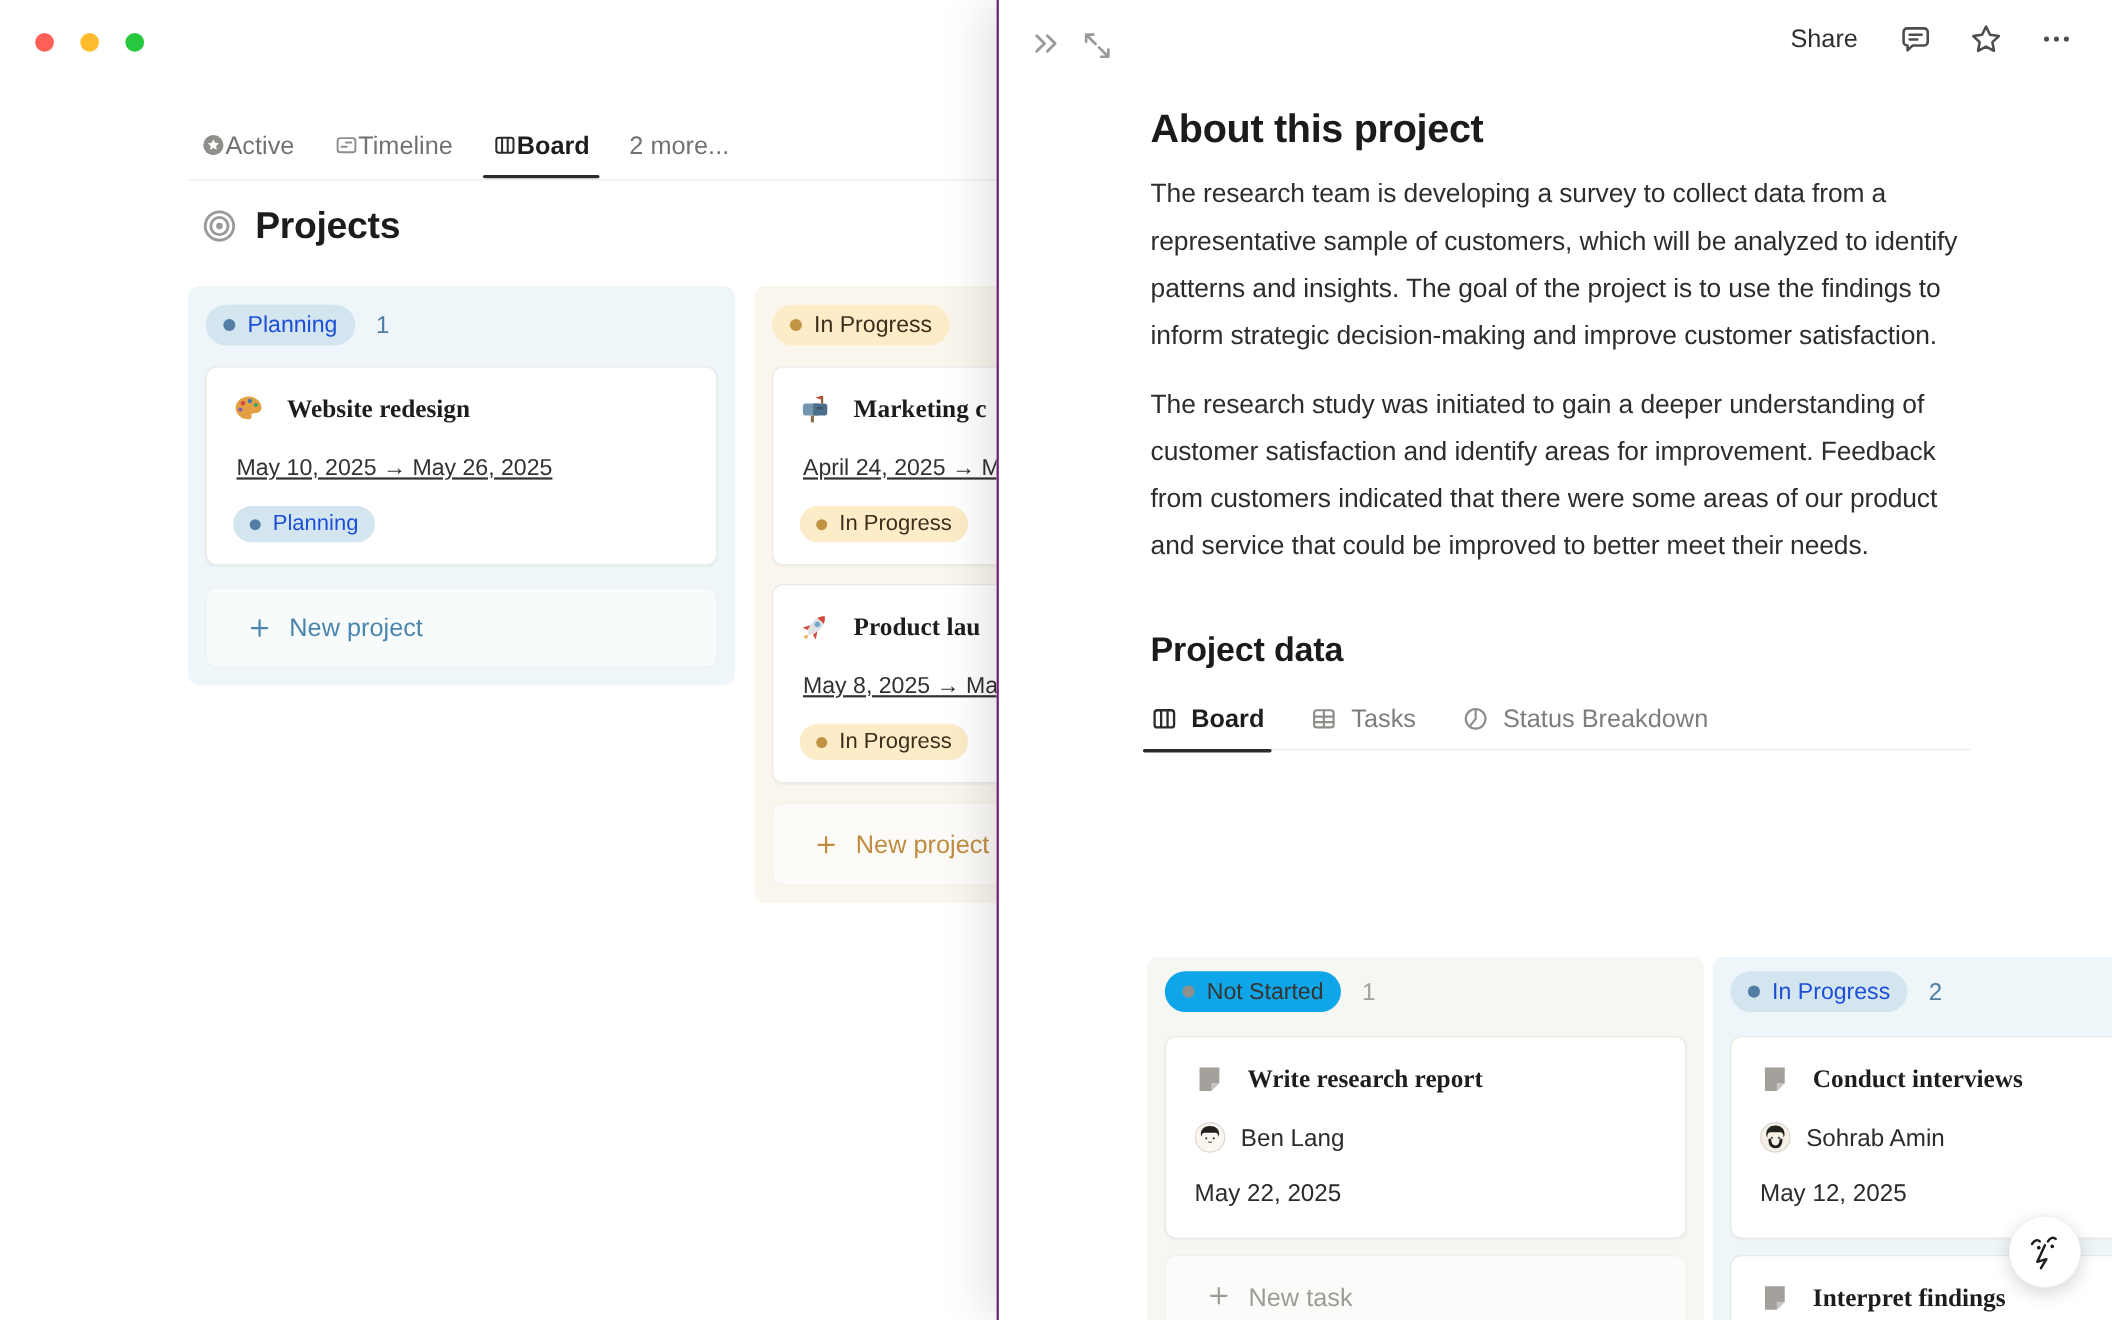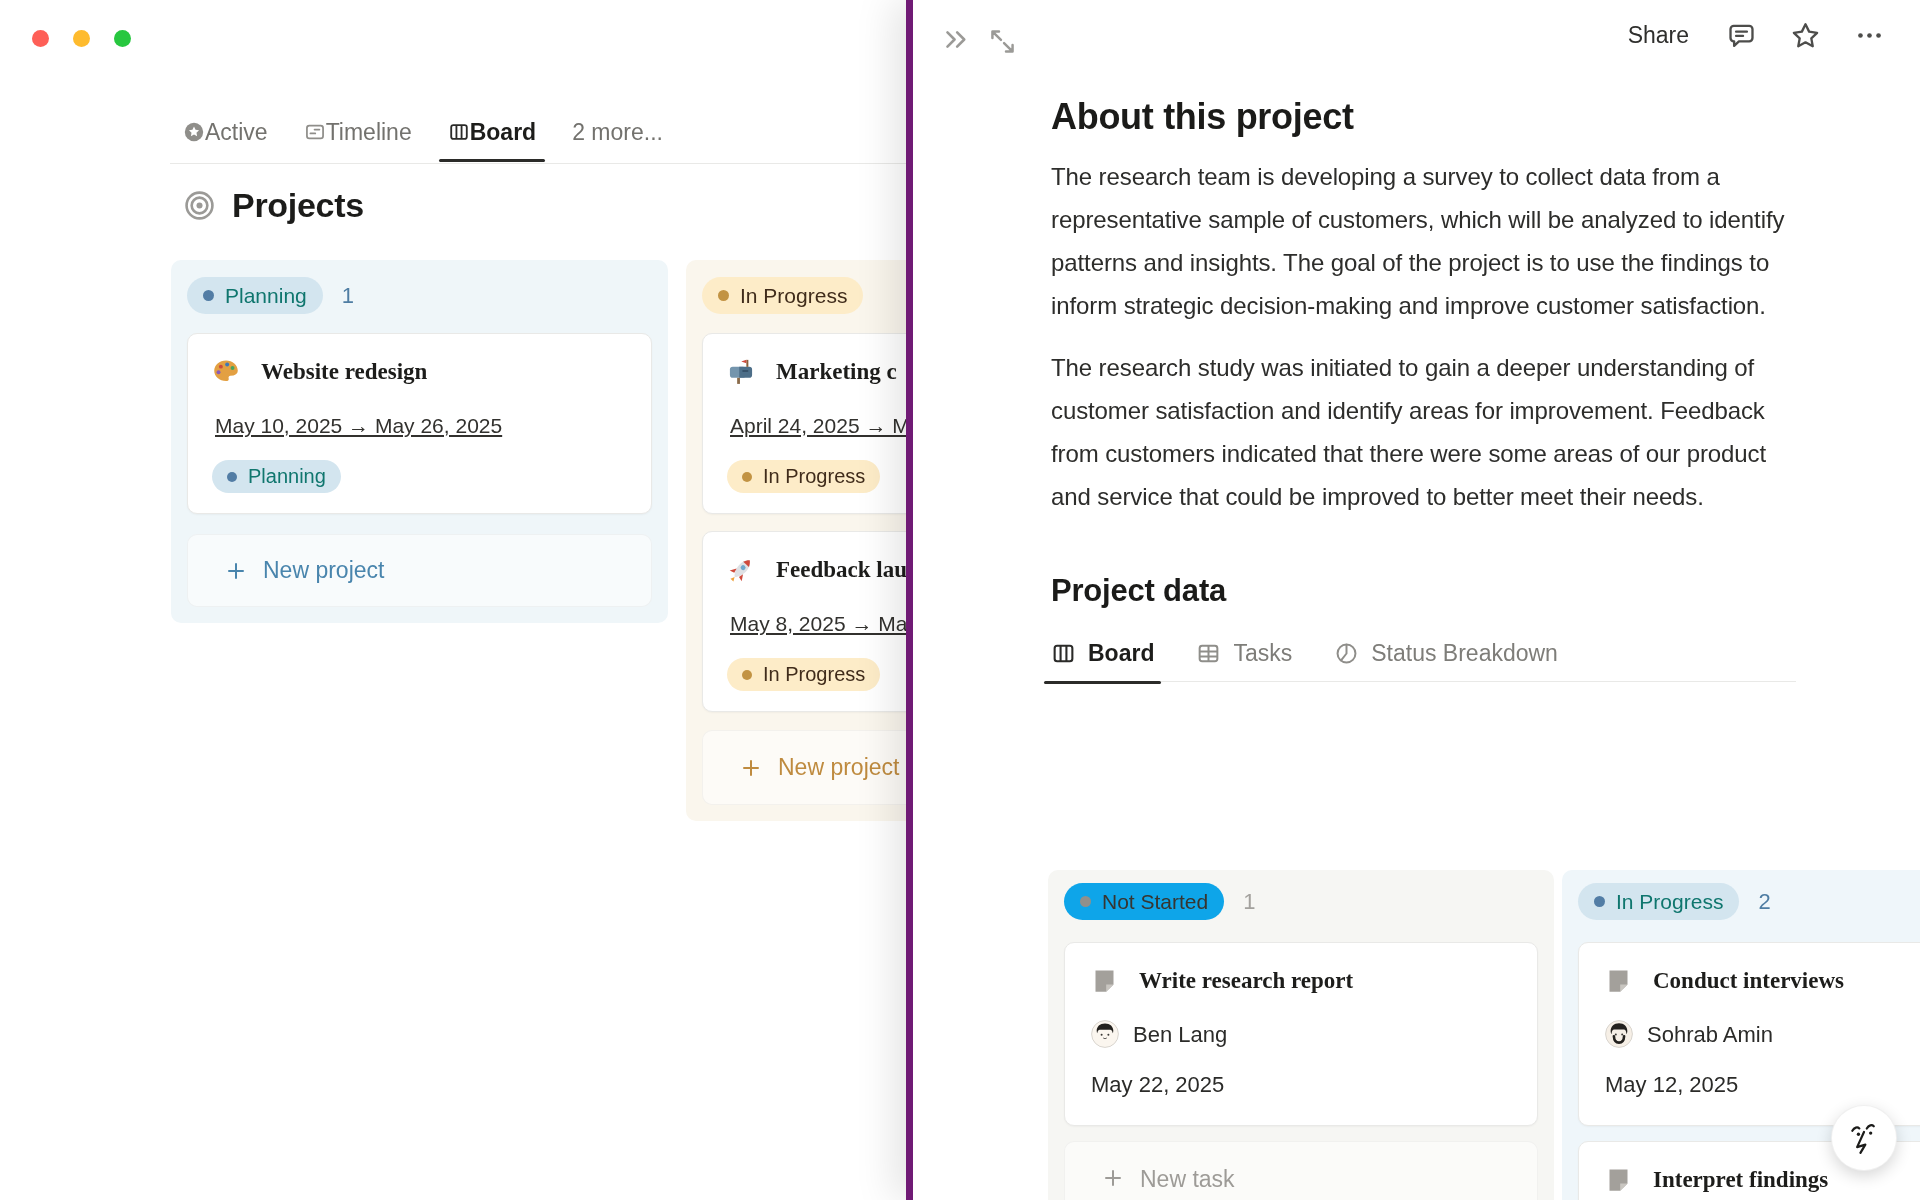--- a/index.html
+++ b/index.html
@@ -24,21 +24,21 @@
 
   
   .bcol { position:absolute; border-radius:10px; padding:17px 16px 16px; }
   .bcol-head { display:flex; align-items:center; gap:19px; margin-bottom:19px; }
   .pill { display:inline-flex; align-items:center; gap:11px; height:37px; padding:0 16px; border-radius:19px; font-size:21px; font-weight:500; white-space:nowrap; }
   .pill .dot { width:11px; height:11px; border-radius:50%; }
   .pill-sm { height:33px; padding:0 15px; font-size:20px; border-radius:17px; }
   .pill-sm .dot { width:10px; height:10px; }
   .count { font-size:22px; }
 
-  .pill-blue { background:#d3e5ef; color:#0f766e; } .pill-blue .dot { background:#527da5; }
+  .pill-blue { background:#d3e5ef; color:#1d4ed8; } .pill-blue .dot { background:#527da5; }
   .pill-yellow { background:#fdecc8; color:#402c1b; } .pill-yellow .dot { background:#c29343; }
   .pill-gray { background:#0ea5e9; color:#373530; } .pill-gray .dot { background:#90908c; }
   .count-blue { color:#4f7da3; } .count-gray { color:#a3a19d; }
 
   .bcol-blue { background:#eff6f9; }
   .bcol-yellow { background:#faf6ed; }
   .bcol-gray { background:#f6f6f3; }
   .bcol-blue2 { background:#eff6fa; }
 
   .bcard { background:#fff; border:1px solid #e9e9e7; border-radius:10px; box-shadow:0 1px 2px rgba(15,15,15,.04); padding:24px 24px 20px; }
@@ -55,21 +55,21 @@
 
   
   .trow { display:flex; align-items:center; gap:21px; margin-bottom:26px; }
   .trow svg { width:27px; height:27px; }
   .arow { display:flex; align-items:flex-end; gap:14px; margin-bottom:24px; }
   .arow svg { width:28px; height:28px; }
   .aname { font-size:22px; color:#2b2b29; }
   .tdate { font-size:22px; color:#2b2b29; }
 
   
-  .panel { position:absolute; left:906px; top:0; width:1014px; height:1200px; background:#fff; border-left:7px solid #701a75; box-shadow:-14px 0 36px rgba(0,0,0,.10); overflow:hidden; z-index:5; }
+  .panel { position:absolute; left:906px; top:0; width:1014px; height:1200px; background:#fff; border-left:2px solid #701a75; box-shadow:-14px 0 36px rgba(0,0,0,.10); overflow:hidden; z-index:5; }
   .ptool-icon { position:absolute; top:24px; width:31px; height:31px; }
   .ptool-right { position:absolute; right:35px; top:20px; display:flex; align-items:center; gap:33px; }
   .ptool-right svg { width:31px; height:31px; }
   .share { font-size:23px; color:#2f2f2d; padding-right:4px; }
 
   .pcontent { position:absolute; left:138px; top:0; width:745px; }
   .pcontent h2 { margin:96px 0 0; font-size:36px; font-weight:700; letter-spacing:-0.3px; color:#1b1b19; }
   .pcontent p { margin:19px 0 0; font-size:24px; line-height:43px; letter-spacing:-0.1px; color:#2d2d2b; }
   .pcontent h3 { margin:55px 0 0; font-size:31px; font-weight:700; letter-spacing:-0.2px; color:#1b1b19; }
 
@@ -205,21 +205,21 @@
         <svg viewBox="0 0 24 24">
             <g transform="rotate(42 12 12)">
               <path d="M12 .8c3 2.4 4.1 5.9 4.1 9 0 4-1.6 8.2-4.1 10.3C9.5 18 7.9 13.8 7.9 9.8c0-3.1 1.1-6.6 4.1-9z" fill="#dfe1e4"></path>
               <path d="M12 .8c1.5 1.2 2.6 2.9 3.3 4.7H8.7C9.4 3.7 10.5 2 12 .8z" fill="#cf4a3c"></path>
               <circle cx="12" cy="9.3" r="2.1" fill="#6fa8cc"></circle>
               <path d="M8.3 13.5l-3.2 5.3 4.2-1.2z" fill="#cf4a3c"></path>
               <path d="M15.7 13.5l3.2 5.3-4.2-1.2z" fill="#cf4a3c"></path>
               <path d="M12 20.2l-1.7 3.4h3.4z" fill="#efa33f"></path>
             </g>
           </svg>
-        <span class="ctitle">Feedback lau</span>
+        <span class="ctitle">Product lau</span>
       </div>
       <div class="cdates nowrap">May 8, 2025 → Ma</div>
       <span class="pill pill-sm pill-yellow">
           <span class="dot"></span>
           <span>In Progress</span>
         </span>
     </div>
     <div class="newbtn new-yellow" style="height:75px;">
       <svg viewBox="0 0 24 24" fill="none" stroke="currentColor" stroke-width="2" stroke-linecap="round">
           <path d="M12 5v14M5 12h14"></path>

